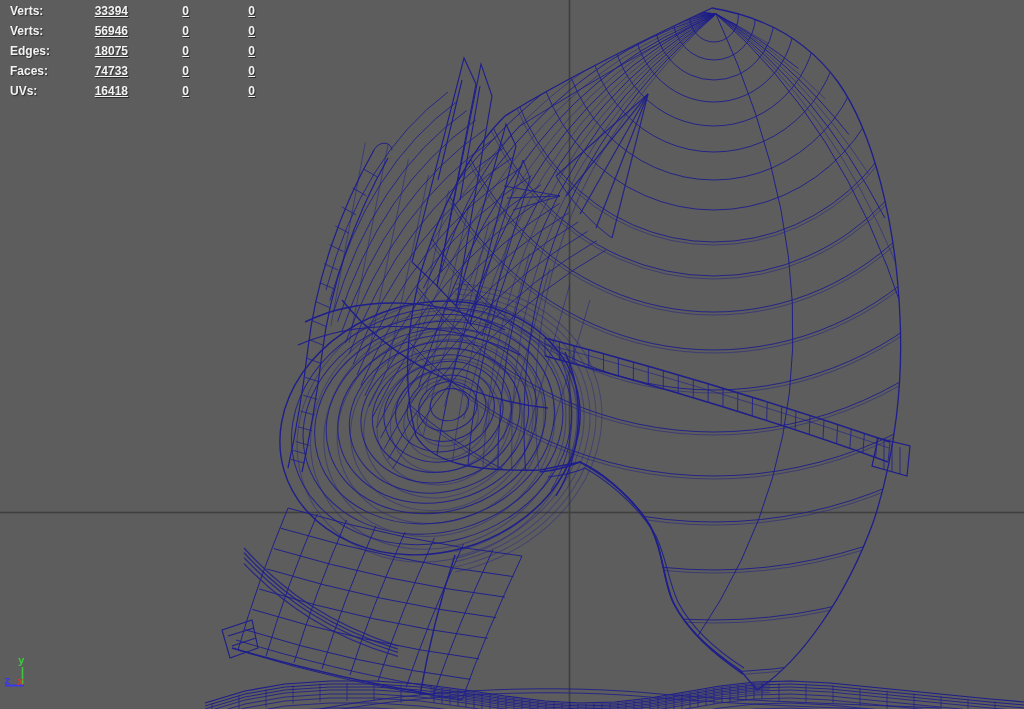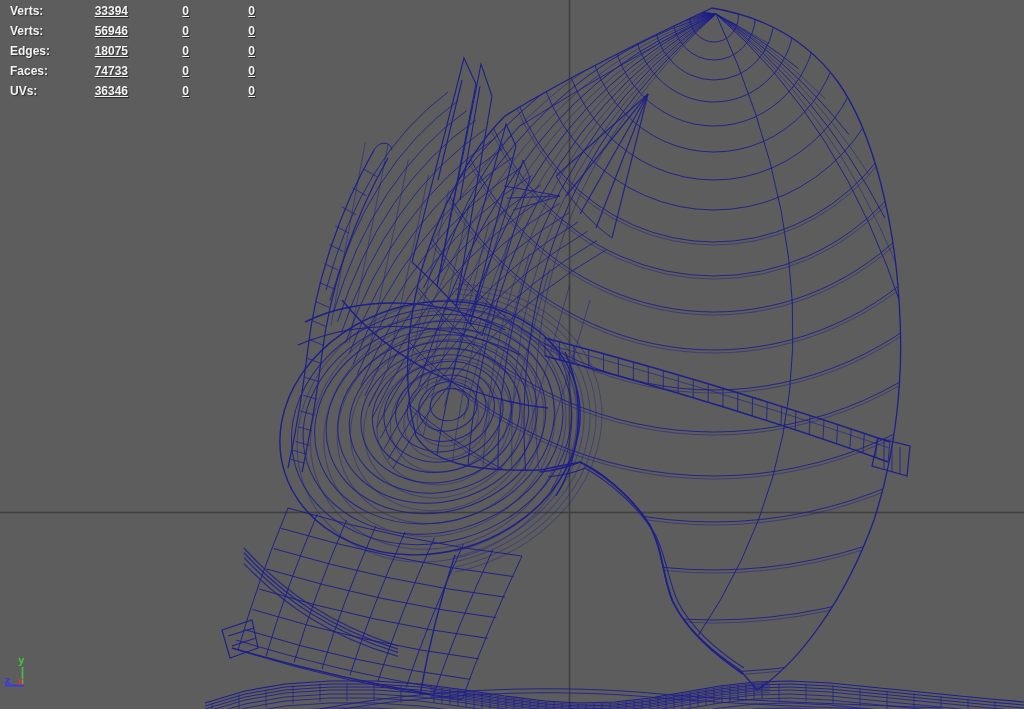--- a/index.html
+++ b/index.html
@@ -373,21 +373,21 @@
       <span class="hud-num">0</span>
     </div>
     <div class="hud-row">
       <span class="hud-label">Faces:</span>
       <span class="hud-num">74733</span>
       <span class="hud-num">0</span>
       <span class="hud-num">0</span>
     </div>
     <div class="hud-row">
       <span class="hud-label">UVs:</span>
-      <span class="hud-num">36346</span>
+      <span class="hud-num">16418</span>
       <span class="hud-num">0</span>
       <span class="hud-num">0</span>
     </div>
   </div>
 
   <svg class="gizmo" viewBox="0 0 46 56" xmlns="http://www.w3.org/2000/svg">
     <line x1="22.5" y1="19" x2="22.5" y2="36.5" stroke-width="1.6" stroke="#3fc53f"></line>
     <line x1="5" y1="37.5" x2="24" y2="37.5" stroke-width="2" stroke="#3939e8"></line>
     <text x="18" y="16" fill="#3fc53f">y</text>
     <text x="4" y="35.5" fill="#3939e8">z</text>

